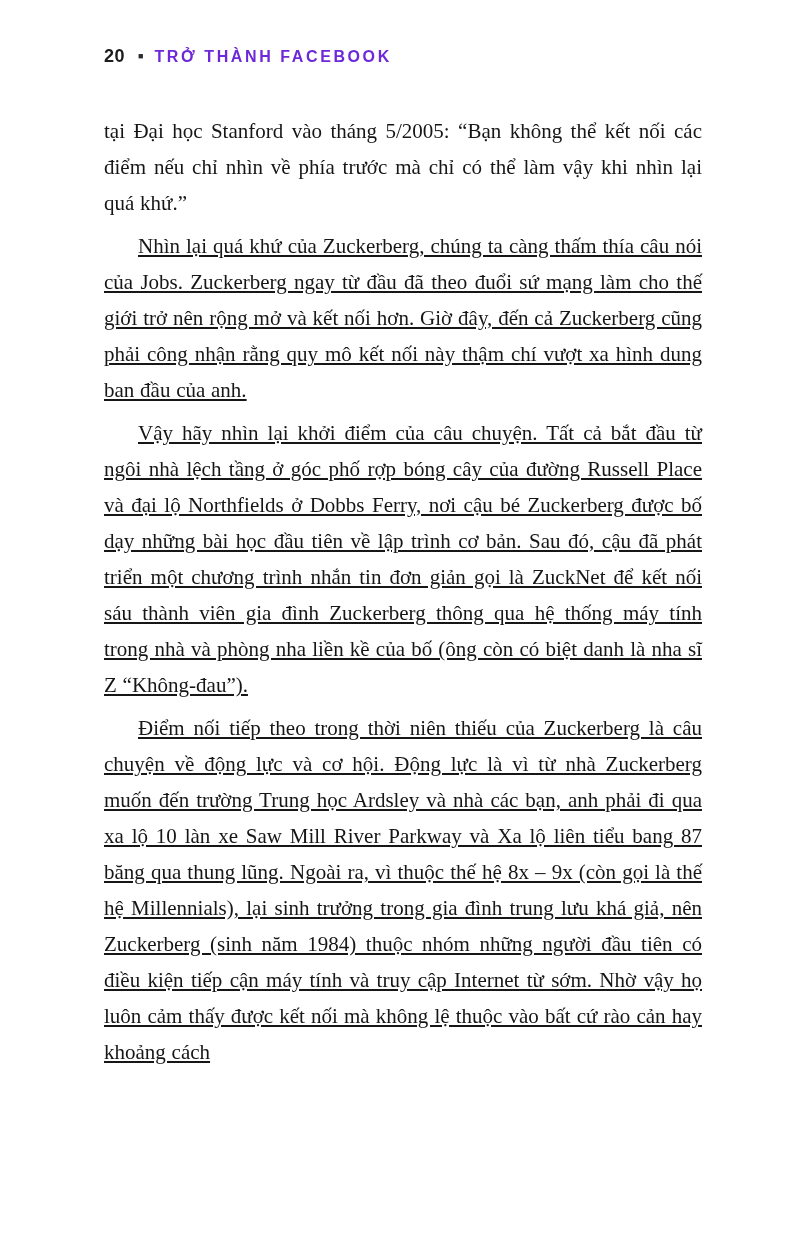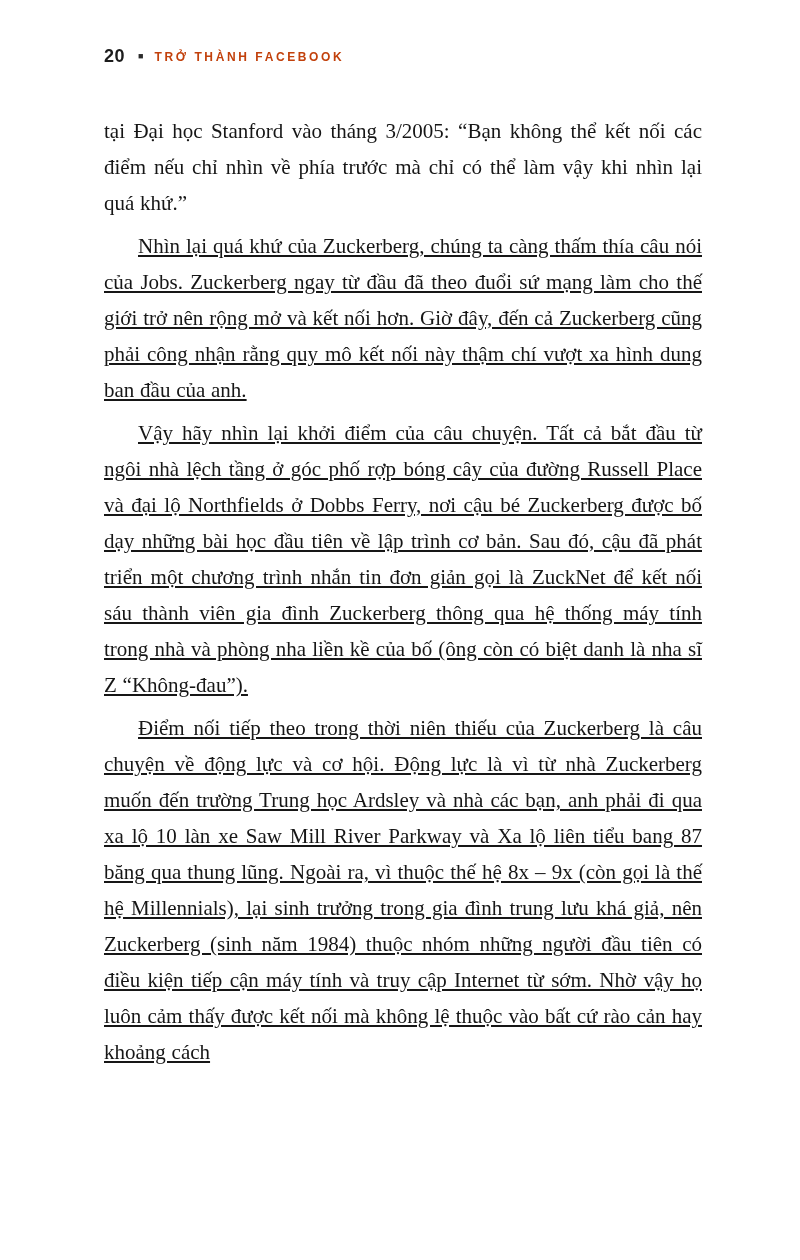--- a/index.html
+++ b/index.html
@@ -29,23 +29,23 @@
     color: #1c1c1c;
   }
   .header-bullet {
     font-size: 9px;
     margin: 0 11px 0 13px;
     color: #2b2b2b;
     line-height: 1;
   }
   .running-title {
     font-weight: 700;
-    font-size: 12px;
+    font-size: 16px;
     letter-spacing: 2.6px;
-    color: #c2410c;
+    color: #6d28d9;
   }
   .page-body p {
     margin: 0 0 7px 0;
     font-size: 21px;
     line-height: 36px;
     text-align: justify;
     text-justify: inter-word;
     word-spacing: 0.5px;
   }
   .page-body p.indent {
@@ -58,19 +58,19 @@
 
 <div class="page">
 
   <div class="page-header">
     <span class="page-number">20</span>
     <span class="header-bullet">■</span>
     <span class="running-title">TRỞ THÀNH FACEBOOK</span>
   </div>
 
   <div class="page-body">
-    <p>tại Đại học Stanford vào tháng 3/2005: “Bạn không thể kết nối các điểm nếu chỉ nhìn về phía trước mà chỉ có thể làm vậy khi nhìn lại quá khứ.”</p>
+    <p>tại Đại học Stanford vào tháng 5/2005: “Bạn không thể kết nối các điểm nếu chỉ nhìn về phía trước mà chỉ có thể làm vậy khi nhìn lại quá khứ.”</p>
     <p class="indent">Nhìn lại quá khứ của Zuckerberg, chúng ta càng thấm thía câu nói của Jobs. Zuckerberg ngay từ đầu đã theo đuổi sứ mạng làm cho thế giới trở nên rộng mở và kết nối hơn. Giờ đây, đến cả Zuckerberg cũng phải công nhận rằng quy mô kết nối này thậm chí vượt xa hình dung ban đầu của anh.</p>
     <p class="indent">Vậy hãy nhìn lại khởi điểm của câu chuyện. Tất cả bắt đầu từ ngôi nhà lệch tầng ở góc phố rợp bóng cây của đường Russell Place và đại lộ Northfields ở Dobbs Ferry, nơi cậu bé Zuckerberg được bố dạy những bài học đầu tiên về lập trình cơ bản. Sau đó, cậu đã phát triển một chương trình nhắn tin đơn giản gọi là ZuckNet để kết nối sáu thành viên gia đình Zuckerberg thông qua hệ thống máy tính trong nhà và phòng nha liền kề của bố (ông còn có biệt danh là nha sĩ Z “Không-đau”).</p>
     <p class="indent">Điểm nối tiếp theo trong thời niên thiếu của Zuckerberg là câu chuyện về động lực và cơ hội. Động lực là vì từ nhà Zuckerberg muốn đến trường Trung học Ardsley và nhà các bạn, anh phải đi qua xa lộ 10 làn xe Saw Mill River Parkway và Xa lộ liên tiểu bang 87 băng qua thung lũng. Ngoài ra, vì thuộc thế hệ 8x – 9x (còn gọi là thế hệ Millennials), lại sinh trưởng trong gia đình trung lưu khá giả, nên Zuckerberg (sinh năm 1984) thuộc nhóm những người đầu tiên có điều kiện tiếp cận máy tính và truy cập Internet từ sớm. Nhờ vậy họ luôn cảm thấy được kết nối mà không lệ thuộc vào bất cứ rào cản hay khoảng cách</p>
   </div>
 
 </div>
 
 </body></html>

